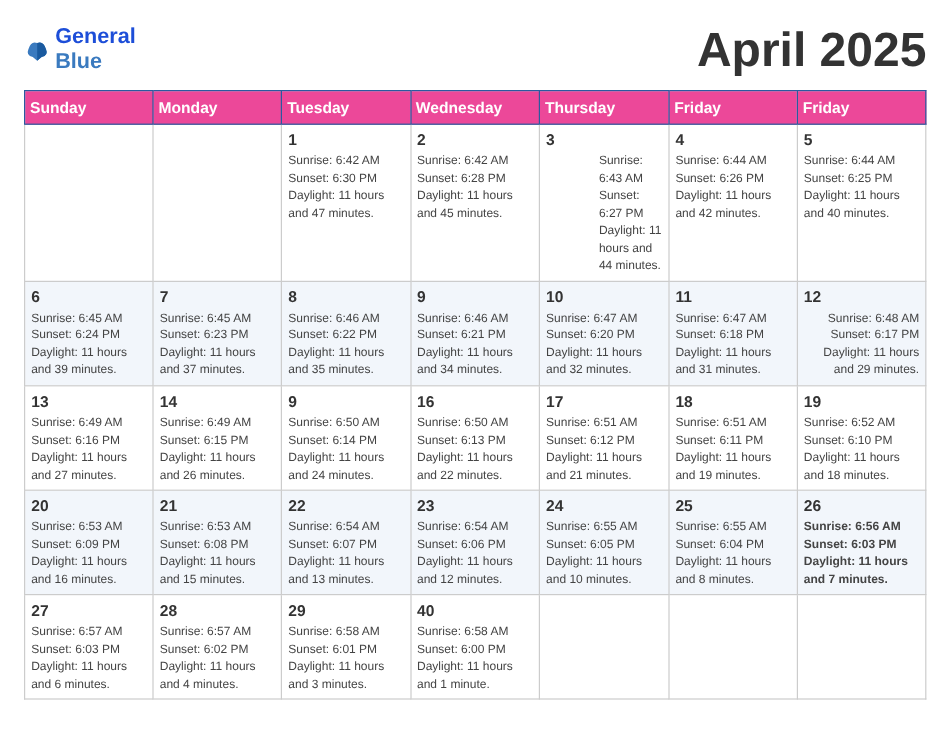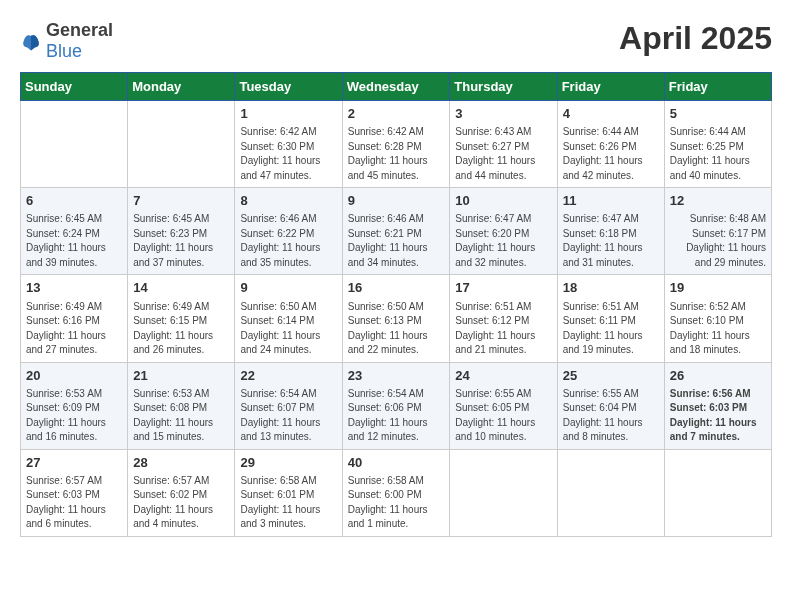--- a/index.html
+++ b/index.html
@@ -17,51 +17,51 @@
       margin-bottom: 10px;
     }
     .logo {
       display: flex;
       align-items: center;
       gap: 4px;
     }
     .logo-text-general {
       font-size: 18px;
       font-weight: bold;
-      color: #404040;
+      color: #1d4ed8;
     }
     .logo-text-blue {
       font-size: 18px;
-      font-weight: normal;
+      font-weight: bold;
       color: #3a7abf;
     }
     .logo-icon {
       width: 22px;
       height: 22px;
     }
     .title-block {
       text-align: right;
     }
     .title-block h1 {
-      font-size: 32px;
+      font-size: 40px;
       font-weight: bold;
       color: #333;
     }
     .title-block h2 {
       font-size: 15px;
       font-weight: normal;
       color: #555;
     }
     .calendar {
       width: 100%;
       border-collapse: collapse;
       font-size: 11px;
     }
     .calendar thead tr th {
-      background-color: #15803d;
+      background-color: #ec4899;
       color: #fff;
       padding: 6px 4px;
       text-align: left;
       font-size: 13px;
       font-weight: bold;
       border: 1px solid #2a5a9f;
     }
     .calendar tbody tr td {
       border: 1px solid #ccc;
       vertical-align: top;
@@ -135,21 +135,21 @@
 Daylight: 11 hours and 47 minutes.</div>
         </td>
         <td>
           <span class="day-num">2</span>
           <div class="day-info" style="white-space: pre-line;">Sunrise: 6:42 AM
 Sunset: 6:28 PM
 Daylight: 11 hours and 45 minutes.</div>
         </td>
         <td>
           <span class="day-num">3</span>
-          <div class="day-info" style="white-space: pre-line;">Sunrise: 6:43 AM
+          <div class="day-info" style="white-space: pre-line; margin-left: 44px;">Sunrise: 6:43 AM
 Sunset: 6:27 PM
 Daylight: 11 hours and 44 minutes.</div>
         </td>
         <td>
           <span class="day-num">4</span>
           <div class="day-info" style="white-space: pre-line;">Sunrise: 6:44 AM
 Sunset: 6:26 PM
 Daylight: 11 hours and 42 minutes.</div>
         </td>
         <td>

